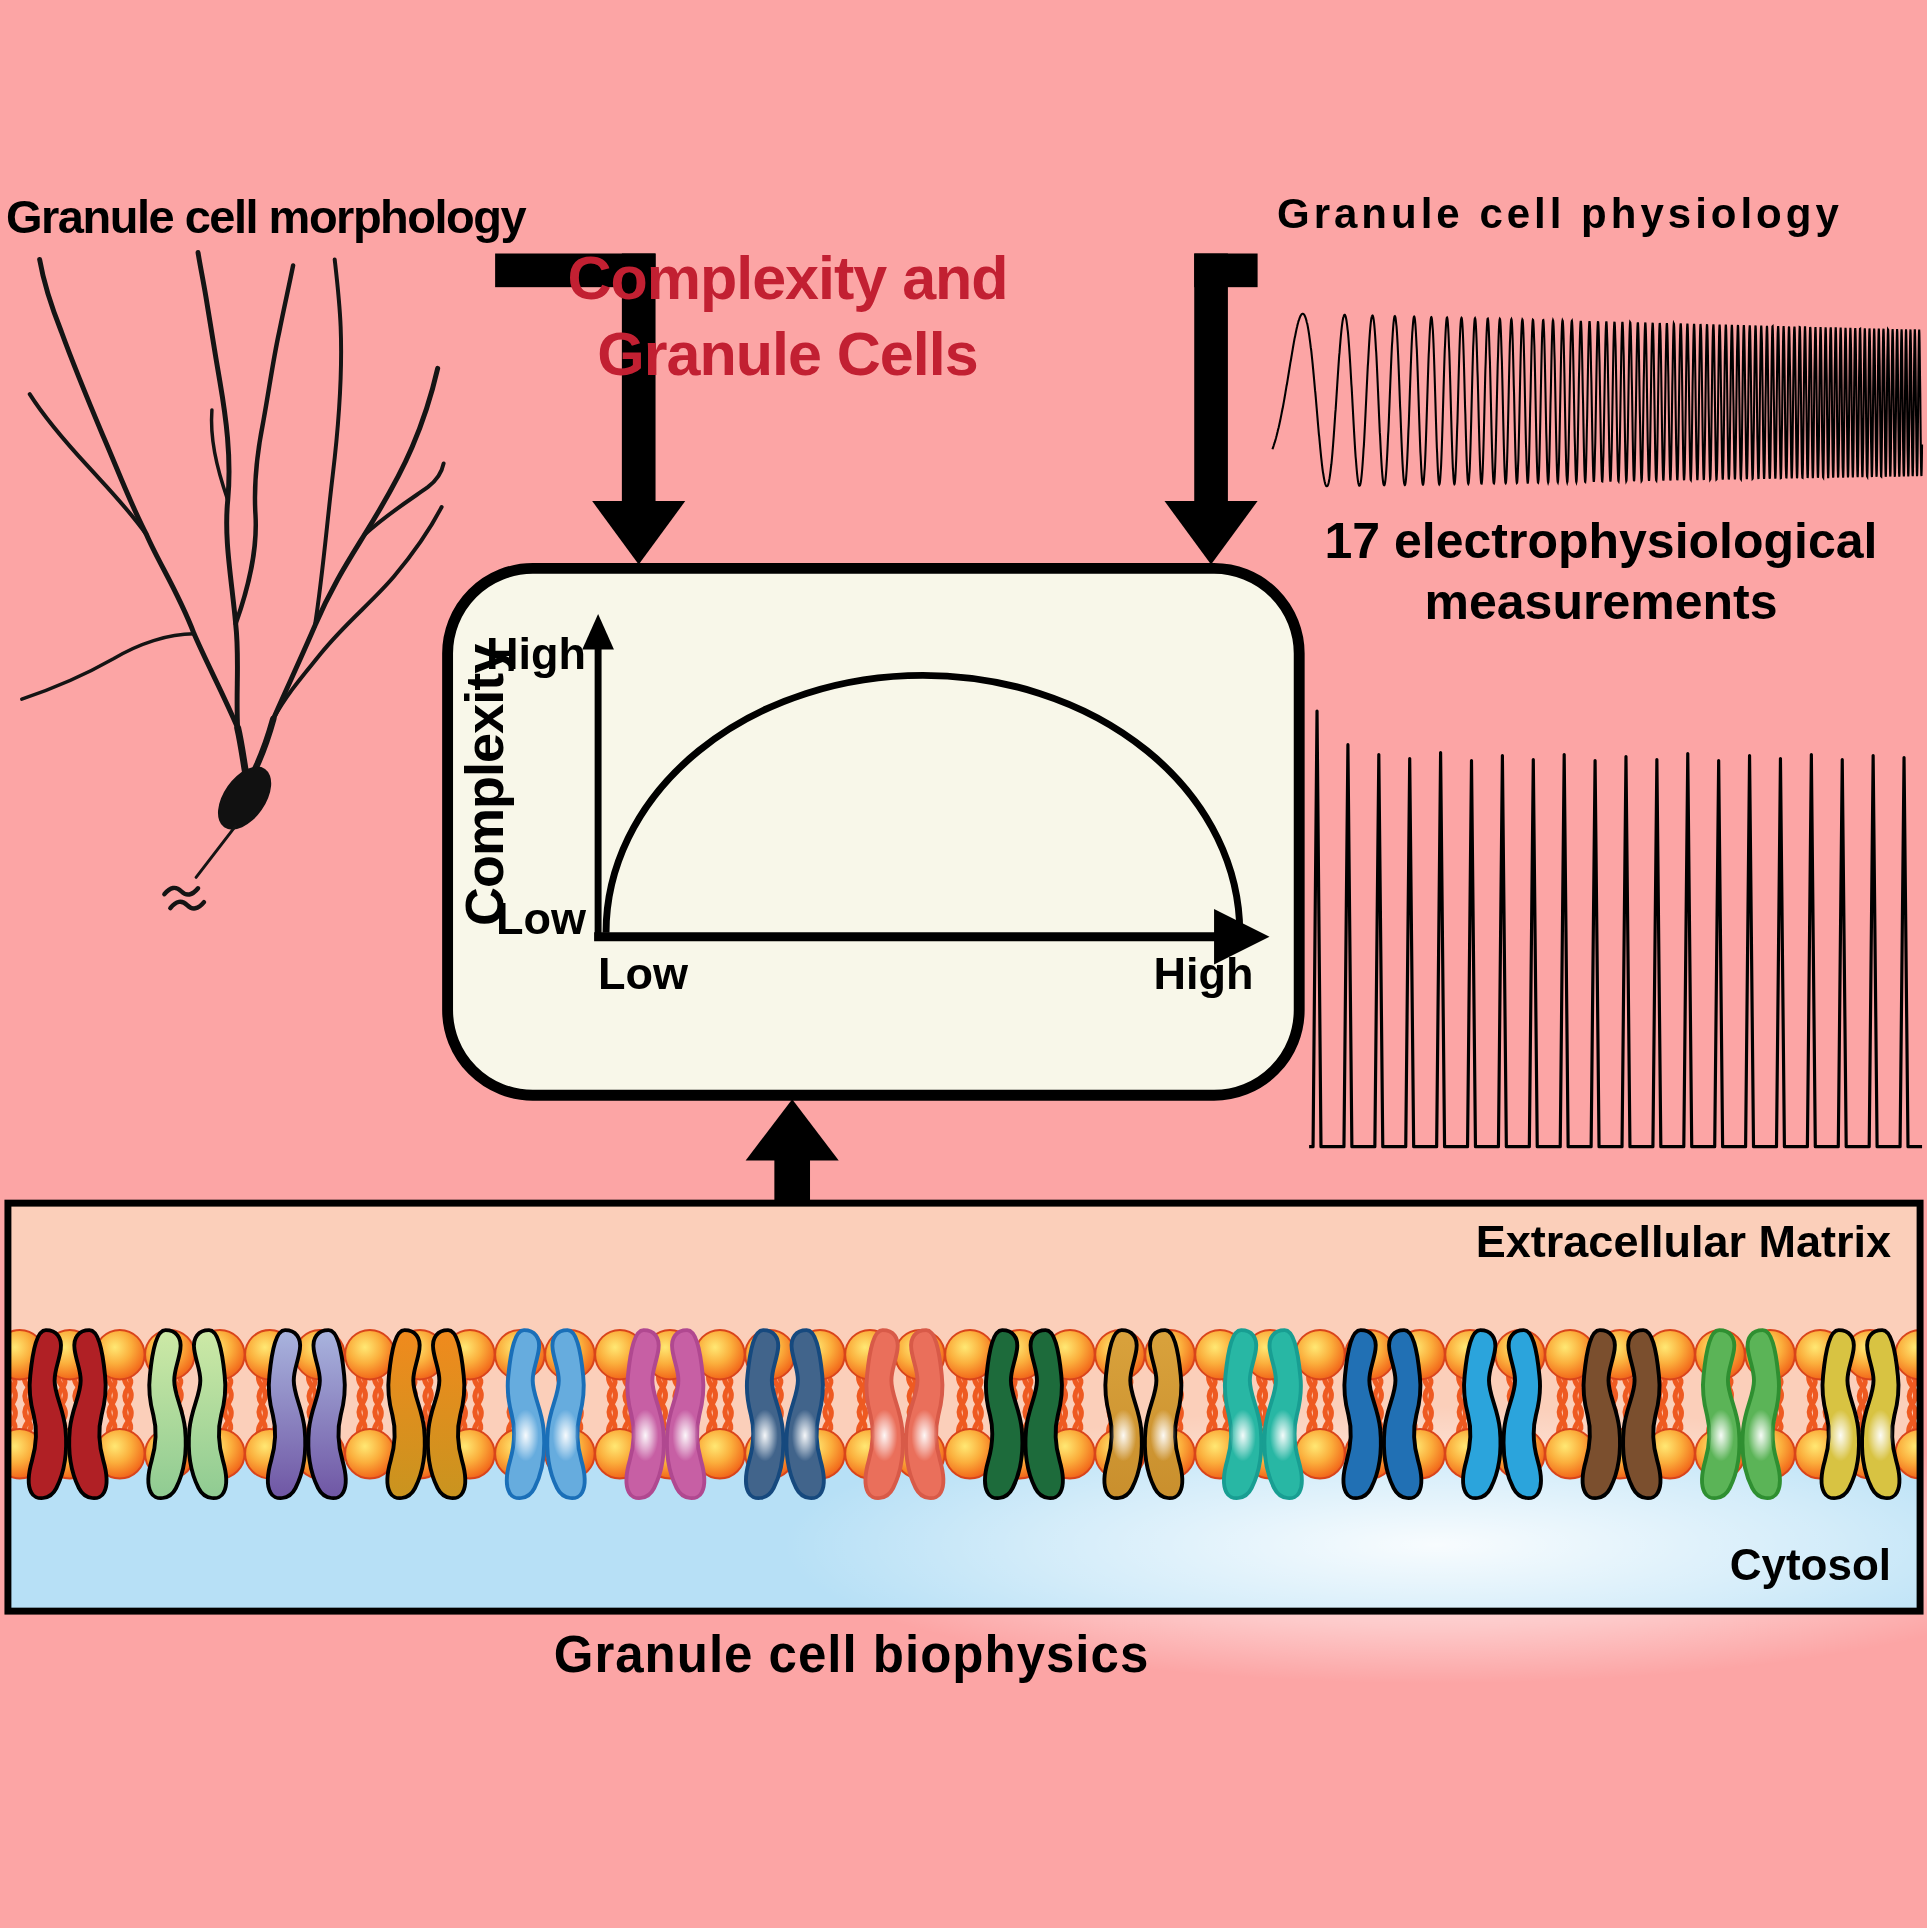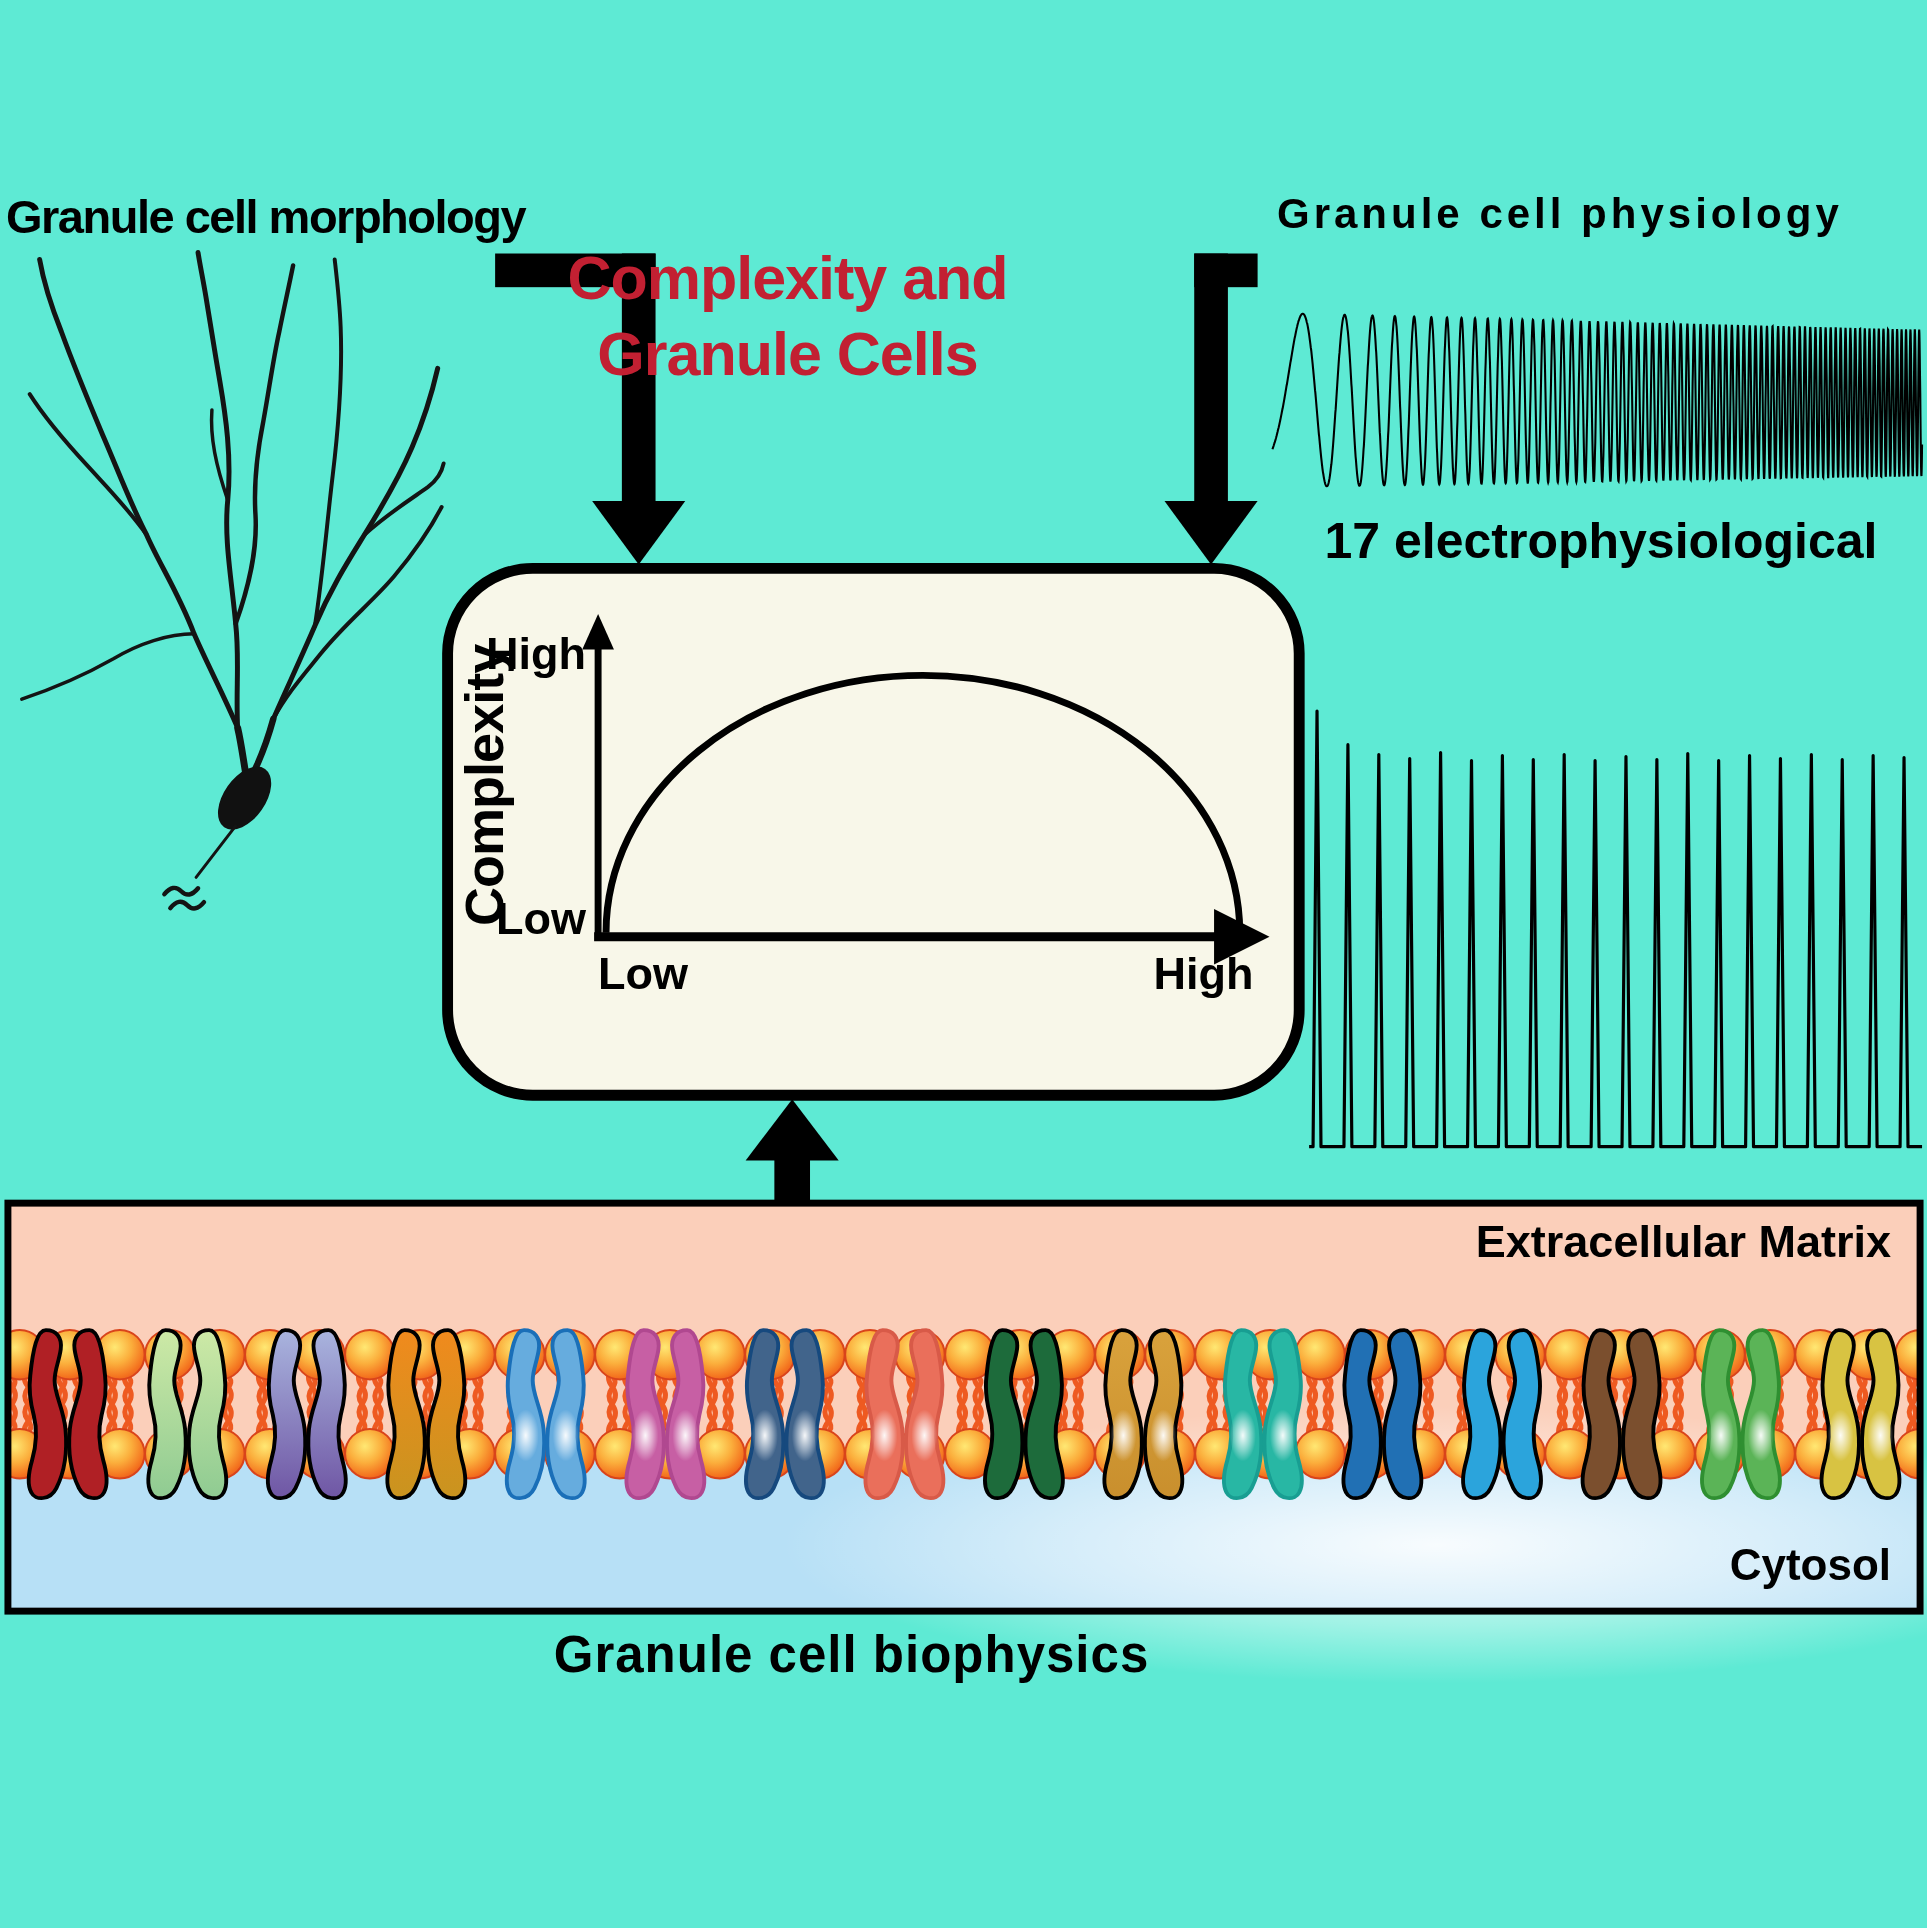--- a/index.html
+++ b/index.html
@@ -1,16 +1,16 @@
 <!DOCTYPE html>
 <html><head>
 <meta charset="utf-8">
 <style>
   html,body{margin:0;padding:0;background:#fff;}
-  #page{position:relative;width:1928px;height:1929px;background:#5eead4;overflow:hidden;
+  #page{position:relative;width:1928px;height:1929px;background:#fca5a5;overflow:hidden;
         font-family:"Liberation Sans",sans-serif;}
   svg{position:absolute;left:0;top:0;}
   .lbl{position:absolute;font-weight:bold;color:#000;white-space:nowrap;
        font-family:"Liberation Sans",sans-serif;line-height:1.05;}
   .center{text-align:center;}
   .right{text-align:right;}
 </style>
 </head>
 <body>
 
@@ -435,20 +435,21 @@
 
 <div class="lbl" style="left:1277px;top:192px;font-size:42px;letter-spacing:4px">Granule cell physiology</div>
 
 <div class="lbl center" id="main-title" style="left: 550px; top: 240px; width: 475px; font-size: 61px; line-height: 76px; letter-spacing: -1px; color: rgb(194, 32, 50);">
   <div>Complexity and</div>
   <div>Granule Cells</div>
 </div>
 
 <div class="lbl center" style="left:1277px;top:511px;width:648px;font-size:50px;line-height:61px">
   <div>17 electrophysiological</div>
+  <div>measurements</div>
 </div>
 
 <div class="lbl right" style="left:475px;top:630px;width:111px;font-size:45px">High</div>
 <div class="lbl right" style="left:475px;top:895px;width:111px;font-size:45px">Low</div>
 <div class="lbl center" style="left:336px;top:757px;width:297px;font-size:54px;transform:rotate(-90deg);letter-spacing:-1px">Complexity</div>
 <div class="lbl" style="left:598px;top:950px;font-size:45px">Low</div>
 <div class="lbl center" style="left:1139px;top:950px;width:129px;font-size:45px">High</div>
 
 <div class="lbl right" style="left:1089px;top:1218px;width:802px;font-size:45px">Extracellular Matrix</div>
 <div class="lbl right" style="left:1570px;top:1542px;width:321px;font-size:44px">Cytosol</div>

